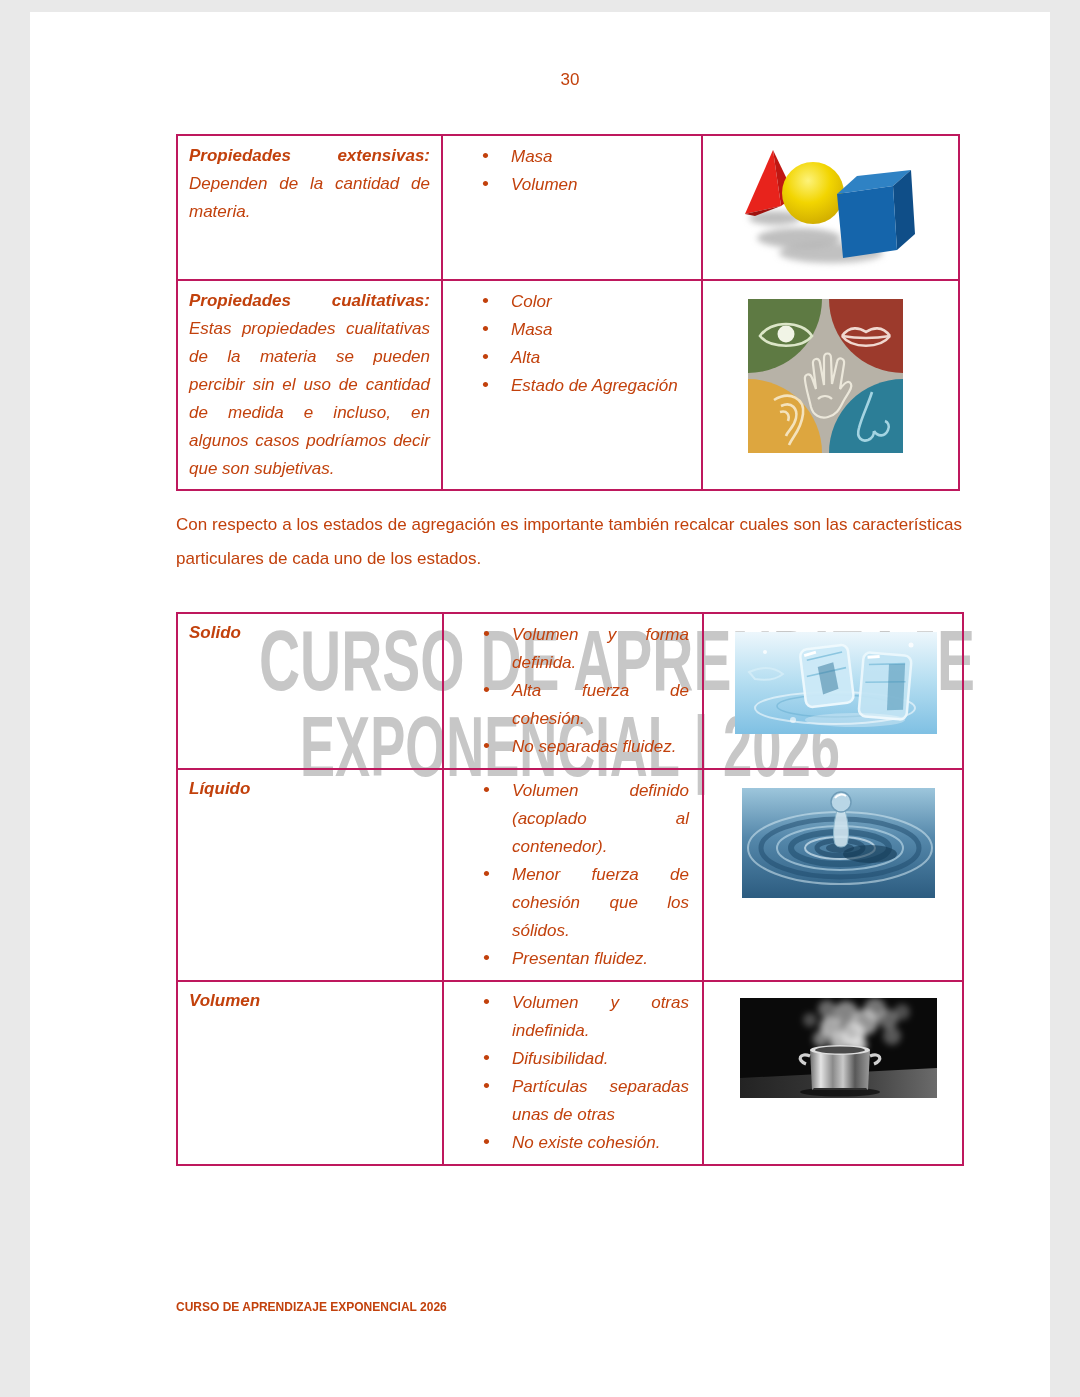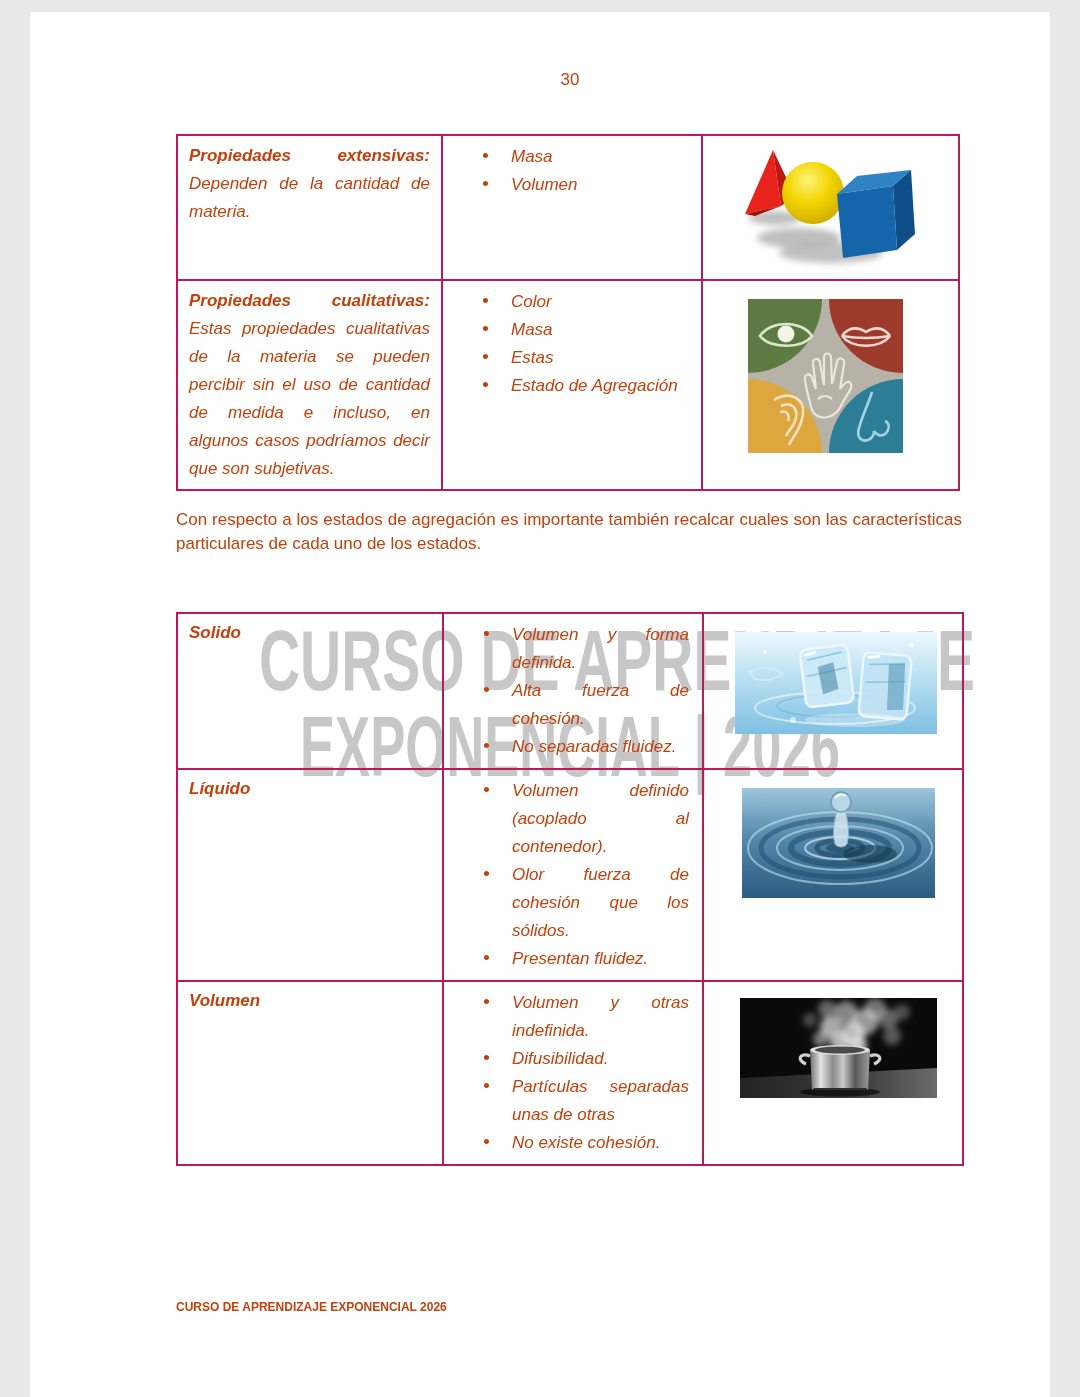--- a/index.html
+++ b/index.html
@@ -28,21 +28,21 @@
   td.desc b { font-weight:bold; }
   td.label { padding:5px 11px; font-weight:bold; }
   td.bullets { padding:7px 13px 7px 37px;border-radius:30px; }
   td.bullets ul { margin:0; padding:0; list-style:none; }
   td.bullets li { position:relative; padding-left:31px; }
   .t2 td.bullets li { text-align:justify; }
   td.bullets li::before { content:"\2022"; position:absolute; left:2px; top:-1px; font-size:19px; }
   td.imgcell { padding:0; }
   .para {
     position:absolute; left:146px; top:496px; width:786px; margin:0;
-    font-size:17px; line-height:24px; text-align:justify; z-index:2;
+    font-size:17px; line-height:34px; text-align:justify; z-index:2;
   }
   .footer {
     position:absolute; left:146px; top:1288px; font-size:12px; font-weight:bold; z-index:2;
   }
   svg.illus { display:block; }
 </style>
 </head>
 <body>
 
 <div class="page">
@@ -106,21 +106,21 @@
       </tr>
       <tr>
         <td class="desc" style="height:174px">
           <p><b>Propiedades cualitativas:</b>
              <span>Estas propiedades cualitativas de la materia se pueden percibir sin el uso de cantidad de medida e incluso, en algunos casos podríamos decir que son subjetivas.</span></p>
         </td>
         <td class="bullets">
           <ul>
             <li>Color</li>
             <li>Masa</li>
-            <li>Estas</li>
+            <li>Alta</li>
             <li>Estado de Agregación</li>
           </ul>
         </td>
         <td class="imgcell">
 
           <svg class="illus" width="155" height="154" viewBox="0 0 155 154" style="margin:18px 0 0 45px">
             <rect x="0" y="0" width="155" height="154" fill="#b7b2a7"></rect>
             <path d="M0,0 L74,0 A74,74 0 0 1 0,74 Z" fill="#5e7a43"></path>
             <path d="M155,0 L155,74 A74,74 0 0 1 81,0 Z" fill="#9c3a2c"></path>
             <path d="M0,154 L0,80 A74,74 0 0 1 74,154 Z" fill="#dda63f"></path>
@@ -202,21 +202,21 @@
             <circle cx="176" cy="13" r="2.5" fill="#ffffff" opacity="0.8"></circle>
             <circle cx="58" cy="88" r="3" fill="#ffffff" opacity="0.6"></circle>
           </svg>
         </td>
       </tr>
       <tr>
         <td class="label" style="height:155px">Líquido</td>
         <td class="bullets">
           <ul>
             <li>Volumen definido (acoplado al contenedor).</li>
-            <li>Olor fuerza de cohesión que los sólidos.</li>
+            <li>Menor fuerza de cohesión que los sólidos.</li>
             <li>Presentan fluidez.</li>
           </ul>
         </td>
         <td class="imgcell">
 
           <svg class="illus" width="193" height="110" viewBox="0 0 193 110" style="margin:18px 0 0 38px">
             <defs>
               <linearGradient id="wBg" x1="0" y1="0" x2="0" y2="1">
                 <stop offset="0" stop-color="#9dc6dc"></stop>
                 <stop offset="0.45" stop-color="#5588ab"></stop>

